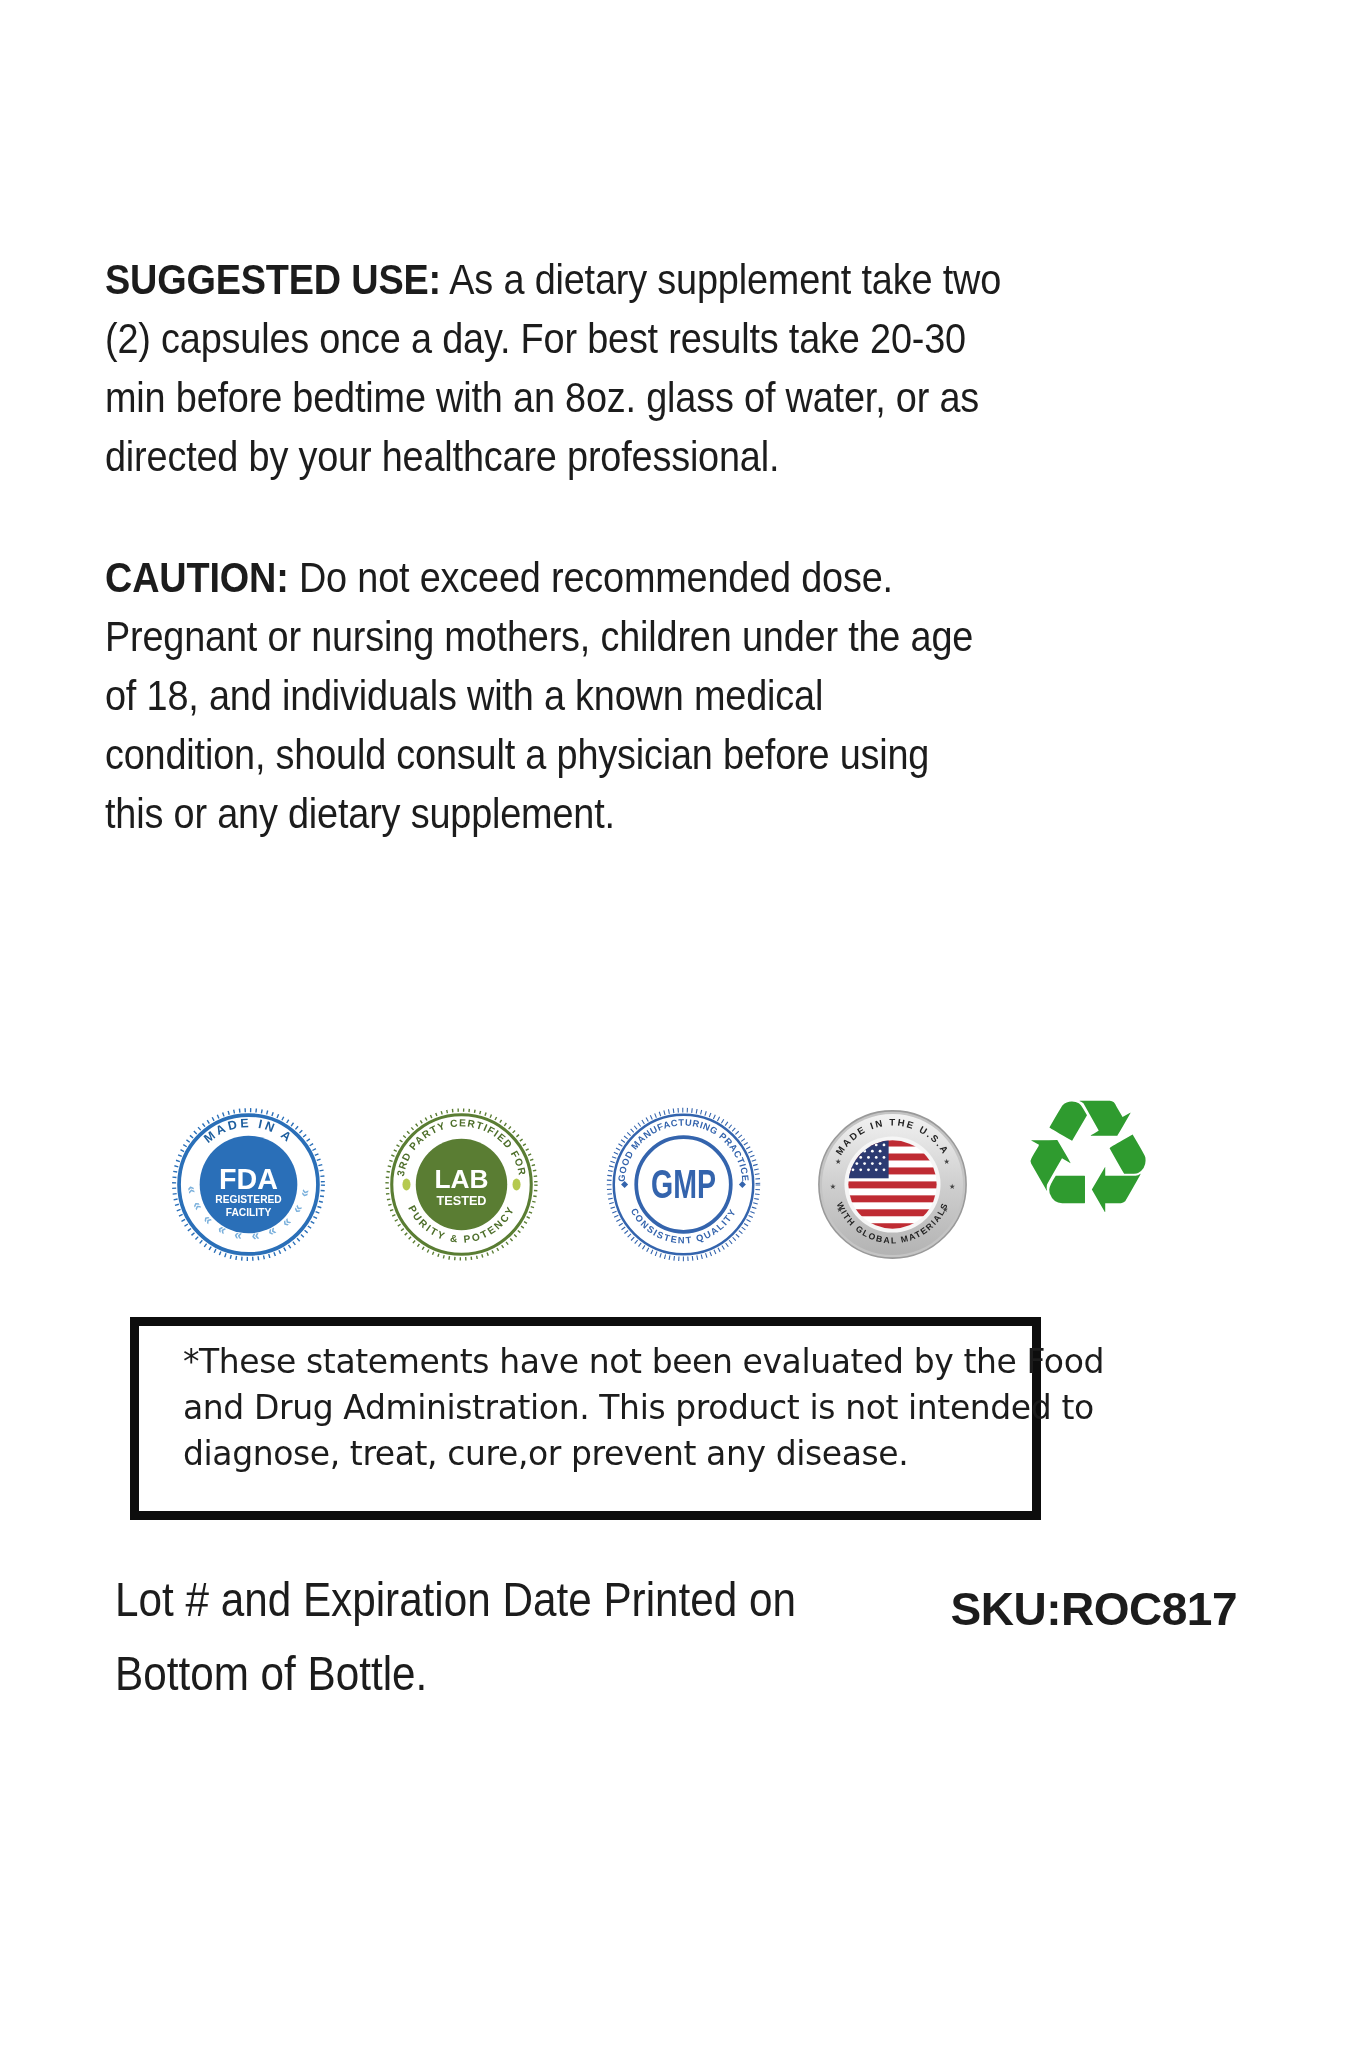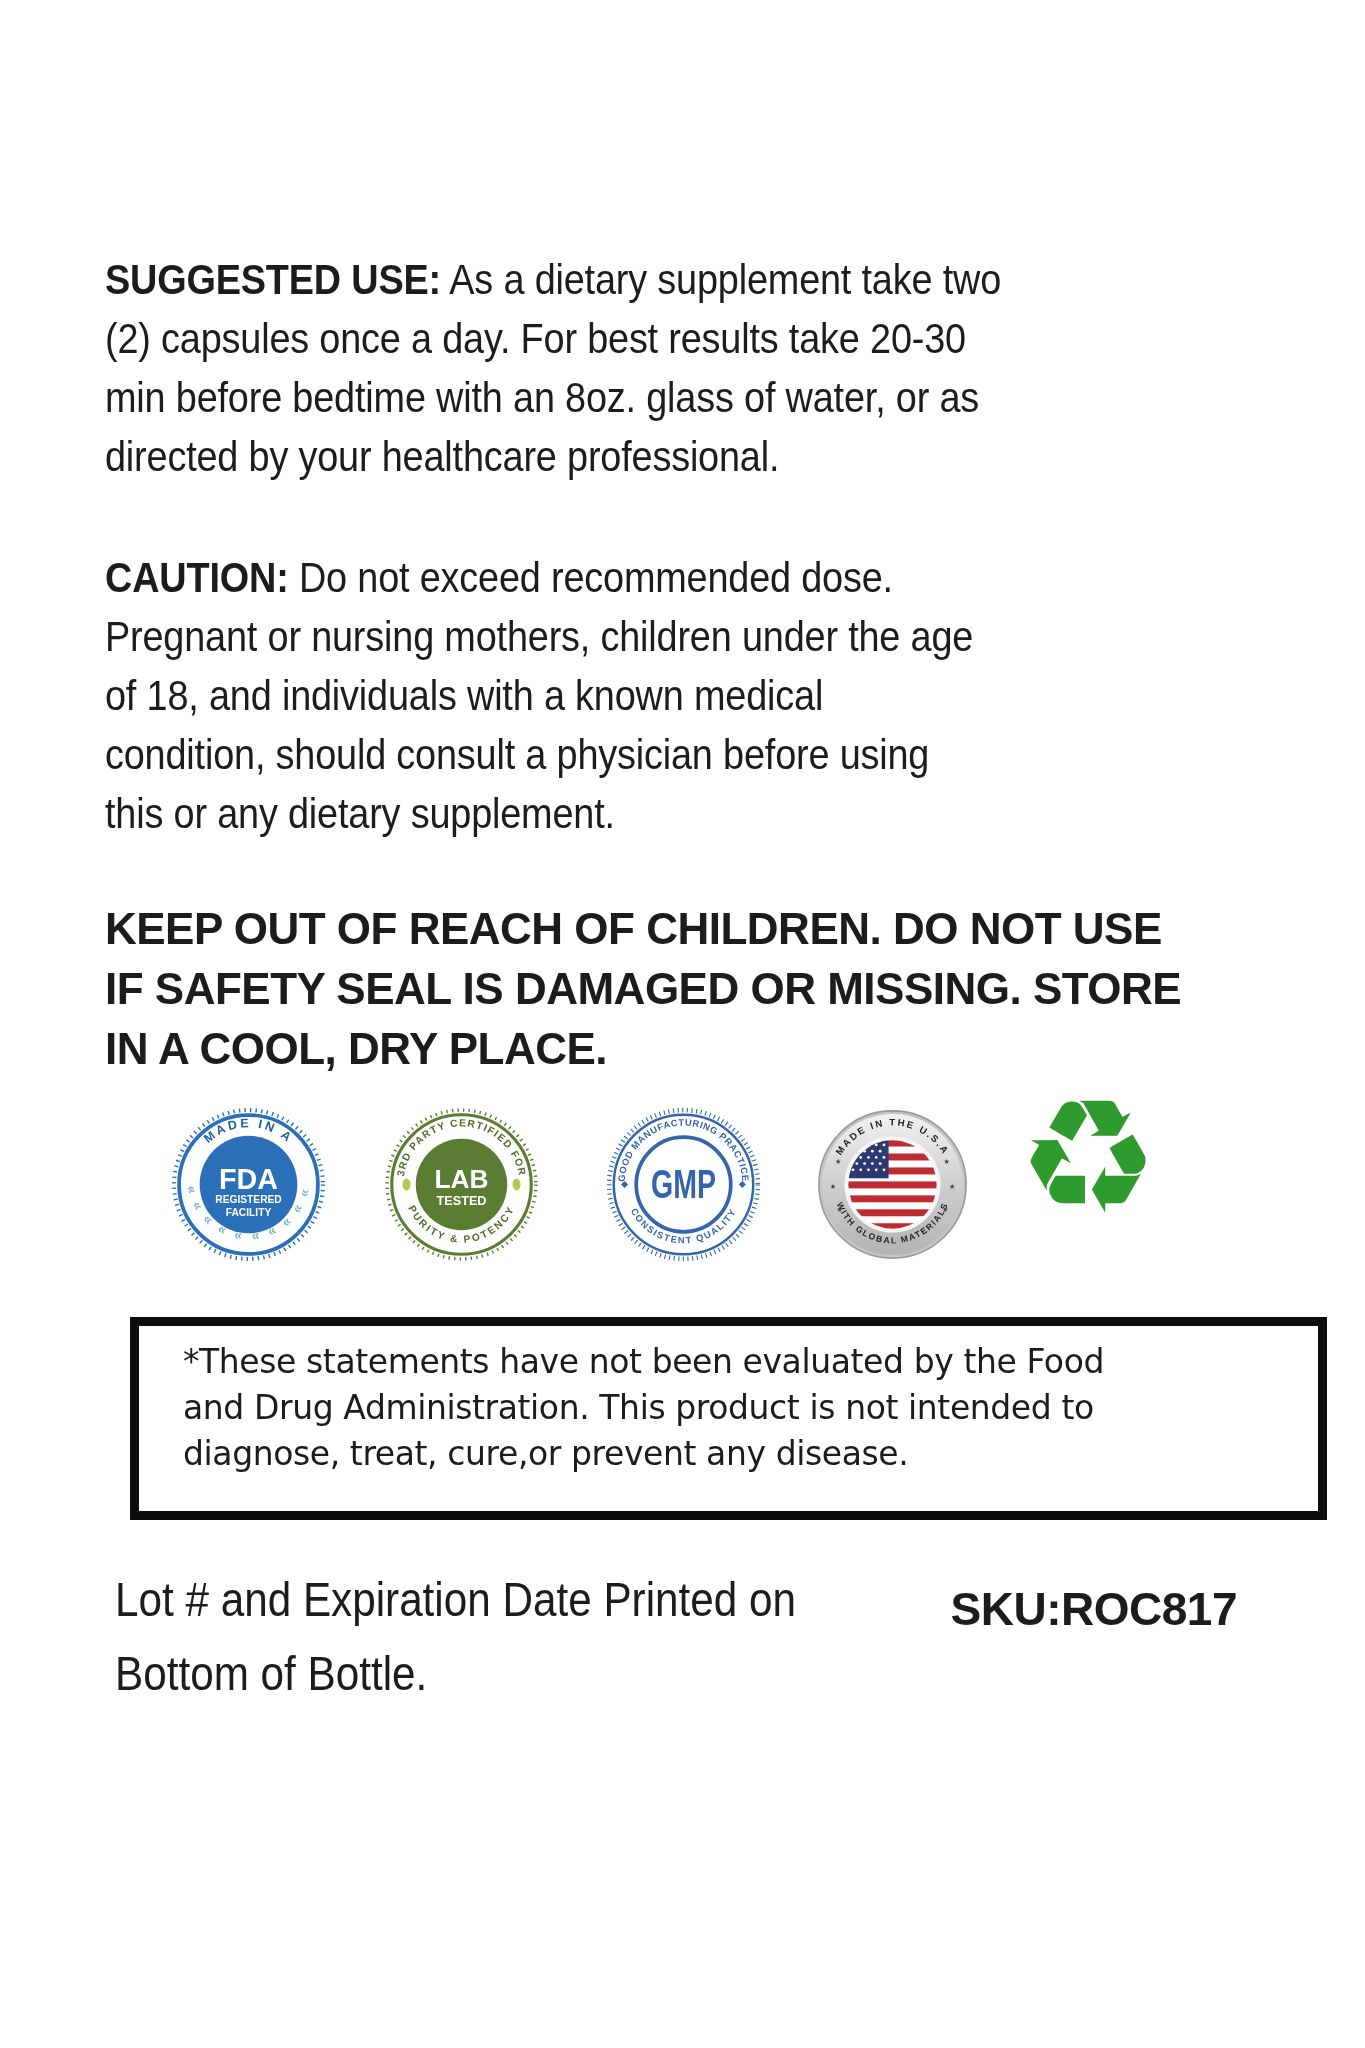--- a/index.html
+++ b/index.html
@@ -7,21 +7,21 @@
          font-family:"Liberation Sans",sans-serif;color:#1c1c1c;border-radius:26px;}
   .para{position:absolute;white-space:pre;font-size:43px;line-height:59px;
         transform:scaleX(0.88);transform-origin:left top;letter-spacing:-0.2px;}
   .para strong{font-weight:bold;}
   .para.bold{font-weight:bold;transform:scaleX(1);letter-spacing:-0.5px;font-size:44px;line-height:60px;}
   .badge{position:absolute;width:155px;height:155px;}
   .badge svg{width:100%;height:100%;display:block;}
   .recycle{position:absolute;left:1008px;top:1072px;width:160px;height:170px;
            font-family:"DejaVu Sans",sans-serif;font-size:158px;line-height:170px;
            color:#2f9b2f;text-align:center;font-weight:bold;}
-  .disclaimer{position:absolute;left:130px;top:1317px;width:1197px;height:203px;
+  .disclaimer{position:absolute;left:130px;top:1317px;width:911px;height:203px;
               box-sizing:border-box;border:9px solid #0d0d0d;background:#fff;
               padding:13px 18px 0 44px;font-family:"DejaVu Sans",sans-serif;
               font-size:33px;line-height:46px;white-space:pre;letter-spacing:-0.4px;}
   .lot{position:absolute;left:115px;top:1563px;white-space:pre;font-size:48px;line-height:74px;
        transform:scaleX(0.88);transform-origin:left top;}
   .ver{position:absolute;right:128px;top:1578px;text-align:right;font-weight:bold;
        font-size:46px;line-height:62px;letter-spacing:-0.5px;}
   .arc{font-family:"Liberation Sans",sans-serif;font-weight:bold;}
 </style>
 </head>
@@ -33,23 +33,20 @@
 (2) capsules once a day. For best results take 20-30
 min before bedtime with an 8oz. glass of water, or as
 directed by your healthcare professional.</span></p>
 
   <p class="para" style="left:105px;top:505px;"><strong>CAUTION:</strong><span> Do not exceed recommended dose.
 Pregnant or nursing mothers, children under the age
 of 18, and individuals with a known medical
 condition, should consult a physician before using
 this or any dietary supplement.</span></p>
 
-  <p class="para bold" style="left:105px;top:855px;"><span>KEEP OUT OF REACH OF CHILDREN. DO NOT USE
-IF SAFETY SEAL IS DAMAGED OR MISSING. STORE
-IN A COOL, DRY PLACE.</span></p>
 
   <div class="badge" style="left:171px;top:1107px;">
     <svg viewBox="0 0 100 100">
       <defs>
         <path id="fda-top" d="M 13,50 A 37,37 0 0 1 87,50"></path>
         <path id="fda-bot" d="M 10,46 A 40,40 0 0 0 90,46"></path>
       </defs>
       <circle cx="50" cy="50" r="48" fill="none" stroke="#2a6fb8" stroke-width="2.6" stroke-dasharray="0.9 2.7"></circle>
       <circle cx="50" cy="50" r="44.8" fill="#ffffff" stroke="#2a6fb8" stroke-width="2.4"></circle>
       <text class="arc" font-size="9" fill="#7ab0dc" letter-spacing="2.2"><textPath href="#fda-bot" startOffset="50%" text-anchor="middle">« « « « « « « « « «</textPath></text>

